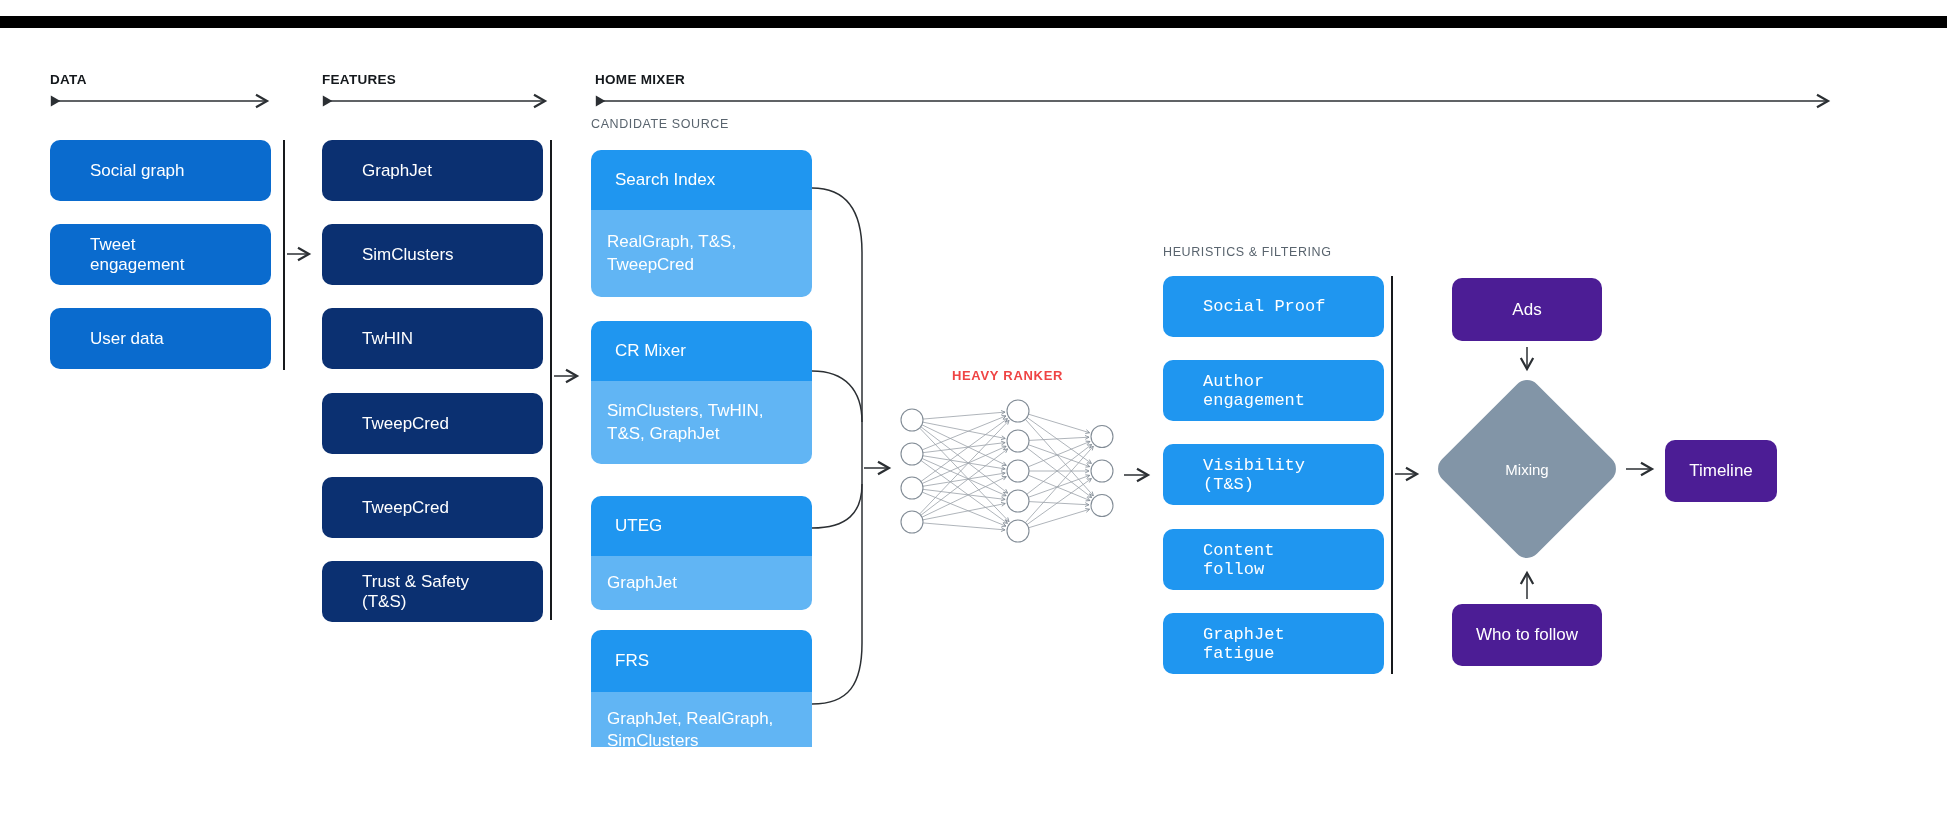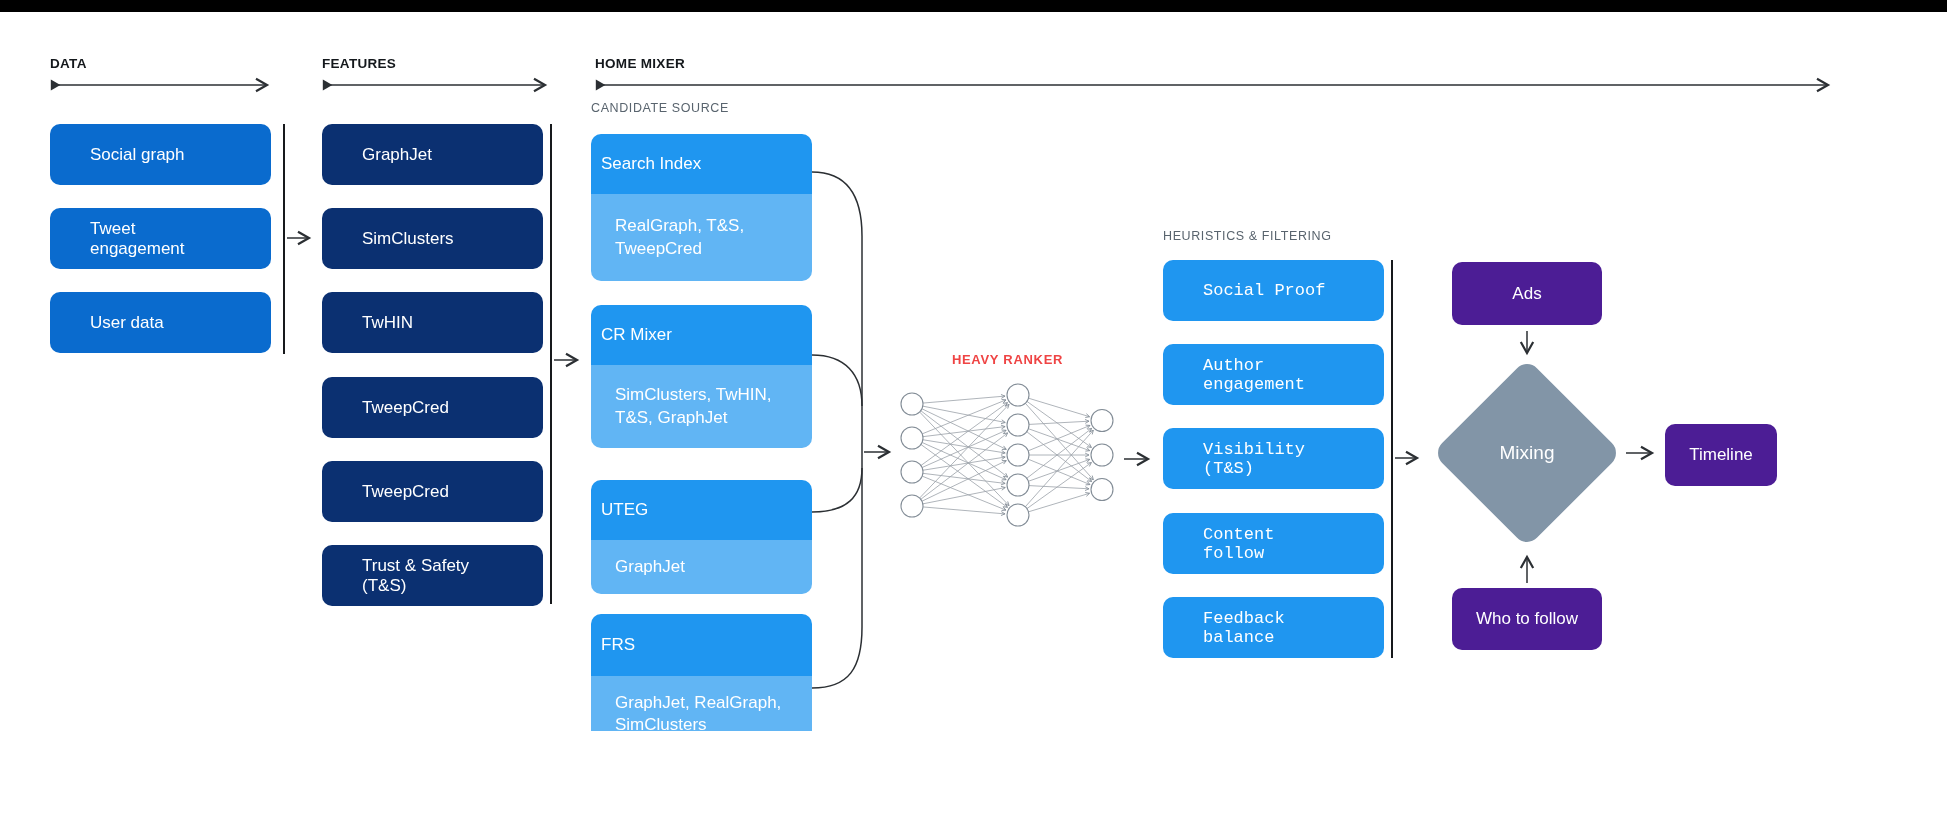--- a/index.html
+++ b/index.html
@@ -1,33 +1,33 @@
 <!DOCTYPE html>
 <html><head>
 <meta charset="utf-8">
 <style>
   html,body{margin:0;padding:0;background:#ffffff;font-family:"Liberation Sans","DejaVu Sans",sans-serif;}
-  #canvas{position:relative;width:1947px;height:731px;background:#ffffff;overflow:hidden;}
+  #canvas{position:relative;width:1947px;height:731px;background:#ffffff;overflow:hidden;margin-top:16px;}
   .bar{position:absolute;left:0;width:1947px;background:#000000;}
   .bar.top{top:0;height:12px;}
   .bar.bottom{top:812px;height:10px;}
   #overlay{position:absolute;left:0;top:0;width:1947px;height:822px;pointer-events:none;}
   .sec-title{position:absolute;top:56px;font-size:13.5px;font-weight:700;letter-spacing:.3px;color:#14181c;white-space:nowrap;}
   .sub-title{position:absolute;font-size:12.5px;font-weight:500;letter-spacing:.6px;color:#59646e;white-space:nowrap;}
   .ranker-title{position:absolute;left:900px;top:352px;width:215px;text-align:center;font-size:13px;font-weight:600;letter-spacing:.7px;color:#ef4444;}
   .box{position:absolute;width:221px;height:61px;border-radius:10px;color:#ffffff;display:flex;align-items:center;padding:0 40px;box-sizing:border-box;font-size:17px;}
   .data-box{background:#0a6bce;}
   .feat-box{background:#0b3071;}
   .filter-box{background:#1f96f0;font-family:Liberation Mono, monospace;}
   .endbox{position:absolute;border-radius:10px;background:#4c1d95;color:#ffffff;display:flex;align-items:center;justify-content:center;font-size:17px;}
   .stack{position:absolute;width:221px;border-radius:10px;overflow:hidden;color:#ffffff;font-size:17px;}
-  .stack-head{background:#1f96f0;display:flex;align-items:center;padding:0 10px;}
-  .stack-sub{background:#61b5f4;display:flex;align-items:center;padding:0 24px;line-height:1.3;}
+  .stack-head{background:#1f96f0;display:flex;align-items:center;padding:0 24px;}
+  .stack-sub{background:#61b5f4;display:flex;align-items:center;padding:0 16px;line-height:1.3;}
   .diamond{position:absolute;left:1460px;top:386px;width:134px;height:134px;background:#8295a7;border-radius:14px;transform:rotate(45deg);}
-  .diamond-label{position:absolute;left:1452px;top:423px;width:150px;height:60px;display:flex;align-items:center;justify-content:center;color:#ffffff;font-size:19px;}
+  .diamond-label{position:absolute;left:1452px;top:423px;width:150px;height:60px;display:flex;align-items:center;justify-content:center;color:#ffffff;font-size:15px;}
 </style>
 </head>
 <body>
 
 <div id="canvas">
 
   <div class="bar top"></div>
   <div class="bar bottom"></div>
 
   <svg id="overlay" width="1947" height="822" viewBox="0 0 1947 822">
@@ -159,21 +159,21 @@
     <div class="stack-sub" style="height:76px">GraphJet, RealGraph, SimClusters</div>
   </div>
 
   <div class="ranker-title">HEAVY RANKER</div>
 
   <div class="sub-title" style="left:1163px;top:229px">HEURISTICS &amp; FILTERING</div>
   <div class="box filter-box" style="left:1163px;top:260px">Social Proof</div>
   <div class="box filter-box" style="left:1163px;top:344px">Author engagement</div>
   <div class="box filter-box" style="left:1163px;top:428px">Visibility (T&amp;S)</div>
   <div class="box filter-box" style="left:1163px;top:513px">Content follow</div>
-  <div class="box filter-box" style="left:1163px;top:597px">Feedback balance</div>
+  <div class="box filter-box" style="left:1163px;top:597px">GraphJet fatigue</div>
 
   <div class="endbox" style="left:1452px;top:262px;width:150px;height:63px">Ads</div>
   <div class="diamond"></div>
   <div class="diamond-label">Mixing</div>
   <div class="endbox" style="left:1452px;top:588px;width:150px;height:62px">Who to follow</div>
   <div class="endbox" style="left:1665px;top:424px;width:112px;height:62px">Timeline</div>
 
 </div>
 
 </body></html>

